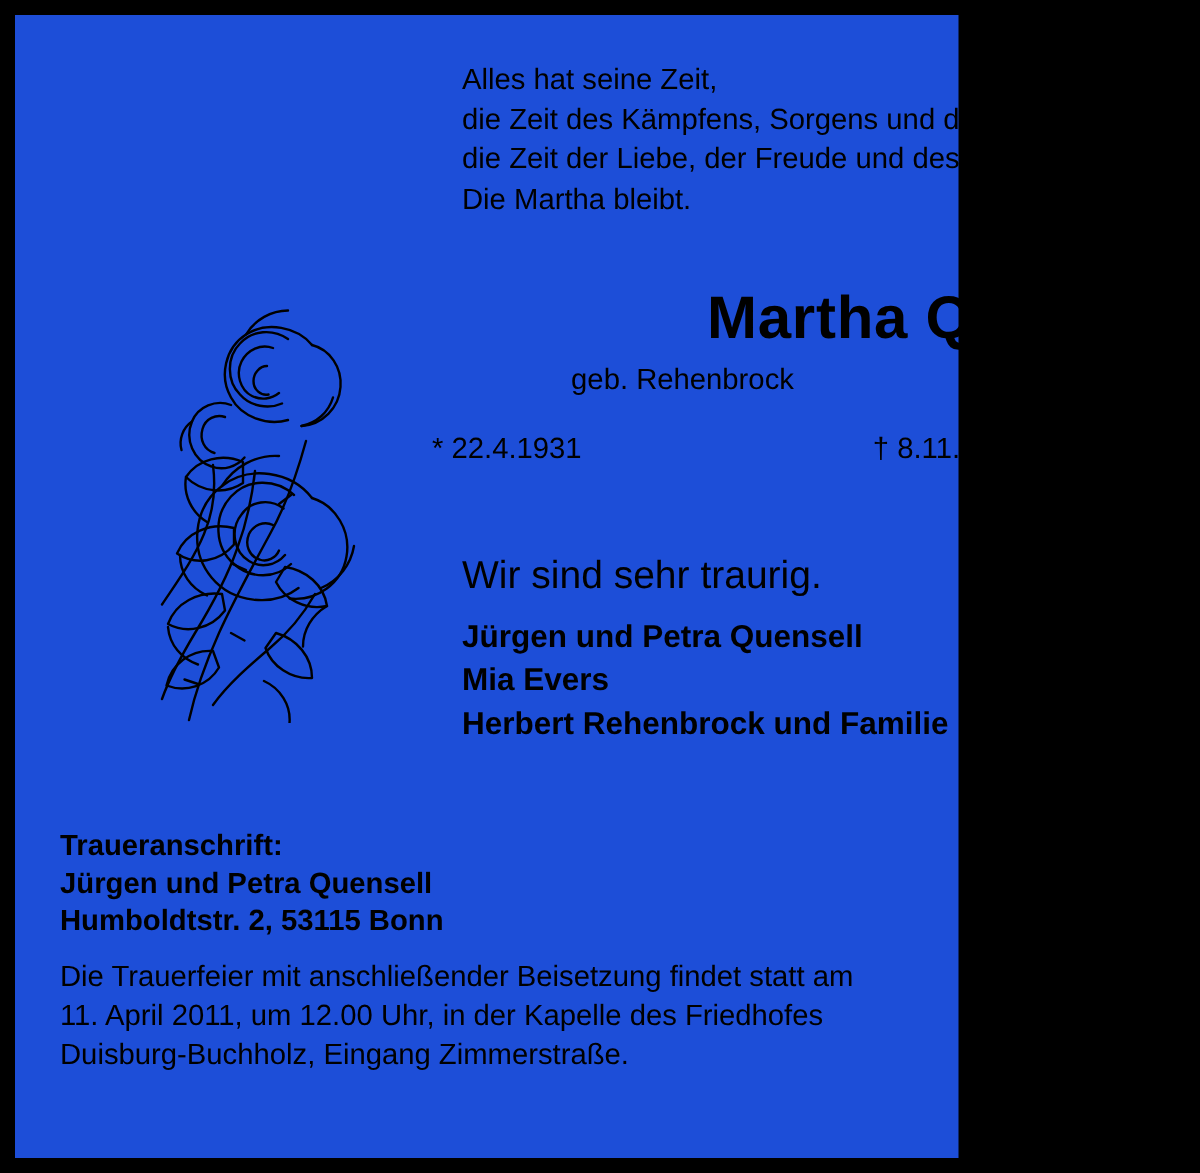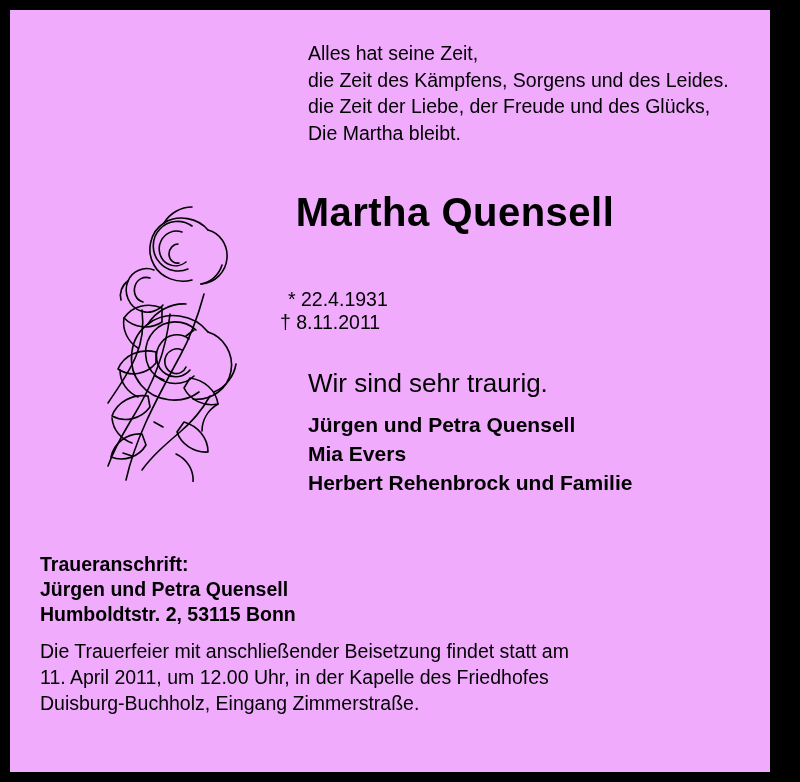--- a/index.html
+++ b/index.html
@@ -10,44 +10,44 @@
   body {
     width: 800px;
     height: 782px;
     font-family: "Liberation Sans", sans-serif;
     overflow: hidden;
   }
   .obituary {
     position: absolute;
     left: 10px;
     top: 10px;
-    width: 760px;
+    width: 629px;
     height: 762px;
-    background: #f0abfc;
+    background: #1d4ed8;
     box-sizing: border-box;
   }
   
   .poem {
     position: absolute;
     left: 298px;
     top: 30px;
     font-size: 19.5px;
     line-height: 26.5px;
     color: #000;
     white-space: nowrap;
   }
   .poem div { font-weight: normal; }
 
   
   .name {
     position: absolute;
     left: 0;
     top: 180px;
     width: 780px;
-    text-align: center;
+    text-align: right;
     padding-left: 110px;
     box-sizing: border-box;
     font-size: 40px;
     font-weight: bold;
     letter-spacing: 0.5px;
   }
   .maiden {
     position: absolute;
     left: 0;
     top: 232px;
@@ -60,21 +60,20 @@
 
   
   .dates {
     position: absolute;
     left: 270px;
     top: 278px;
     width: 420px;
     display: flex;
     justify-content: space-between;
     font-size: 19.5px;
-    flex-direction: column;
   }
   .dates .birth { padding-left: 8px; }
   .dates .death { padding-right: 18px; }
 
   
   .mourn-intro {
     position: absolute;
     left: 298px;
     top: 358px;
     font-size: 26px;
@@ -168,20 +167,21 @@
   </div>
 
   <div class="poem">
     <div>Alles hat seine Zeit,</div>
     <div>die Zeit des Kämpfens, Sorgens und des Leides.</div>
     <div>die Zeit der Liebe, der Freude und des Glücks,</div>
     <div>Die Martha bleibt.</div>
   </div>
 
   <div class="name">Martha Quensell</div>
+  <div class="maiden">geb. Rehenbrock</div>
 
   <div class="dates">
     <span class="birth">* 22.4.1931</span>
     <span class="death">† 8.11.2011</span>
   </div>
 
   <div class="mourn-intro">Wir sind sehr traurig.</div>
 
   <div class="mourners">
     <div>Jürgen und Petra Quensell</div>

